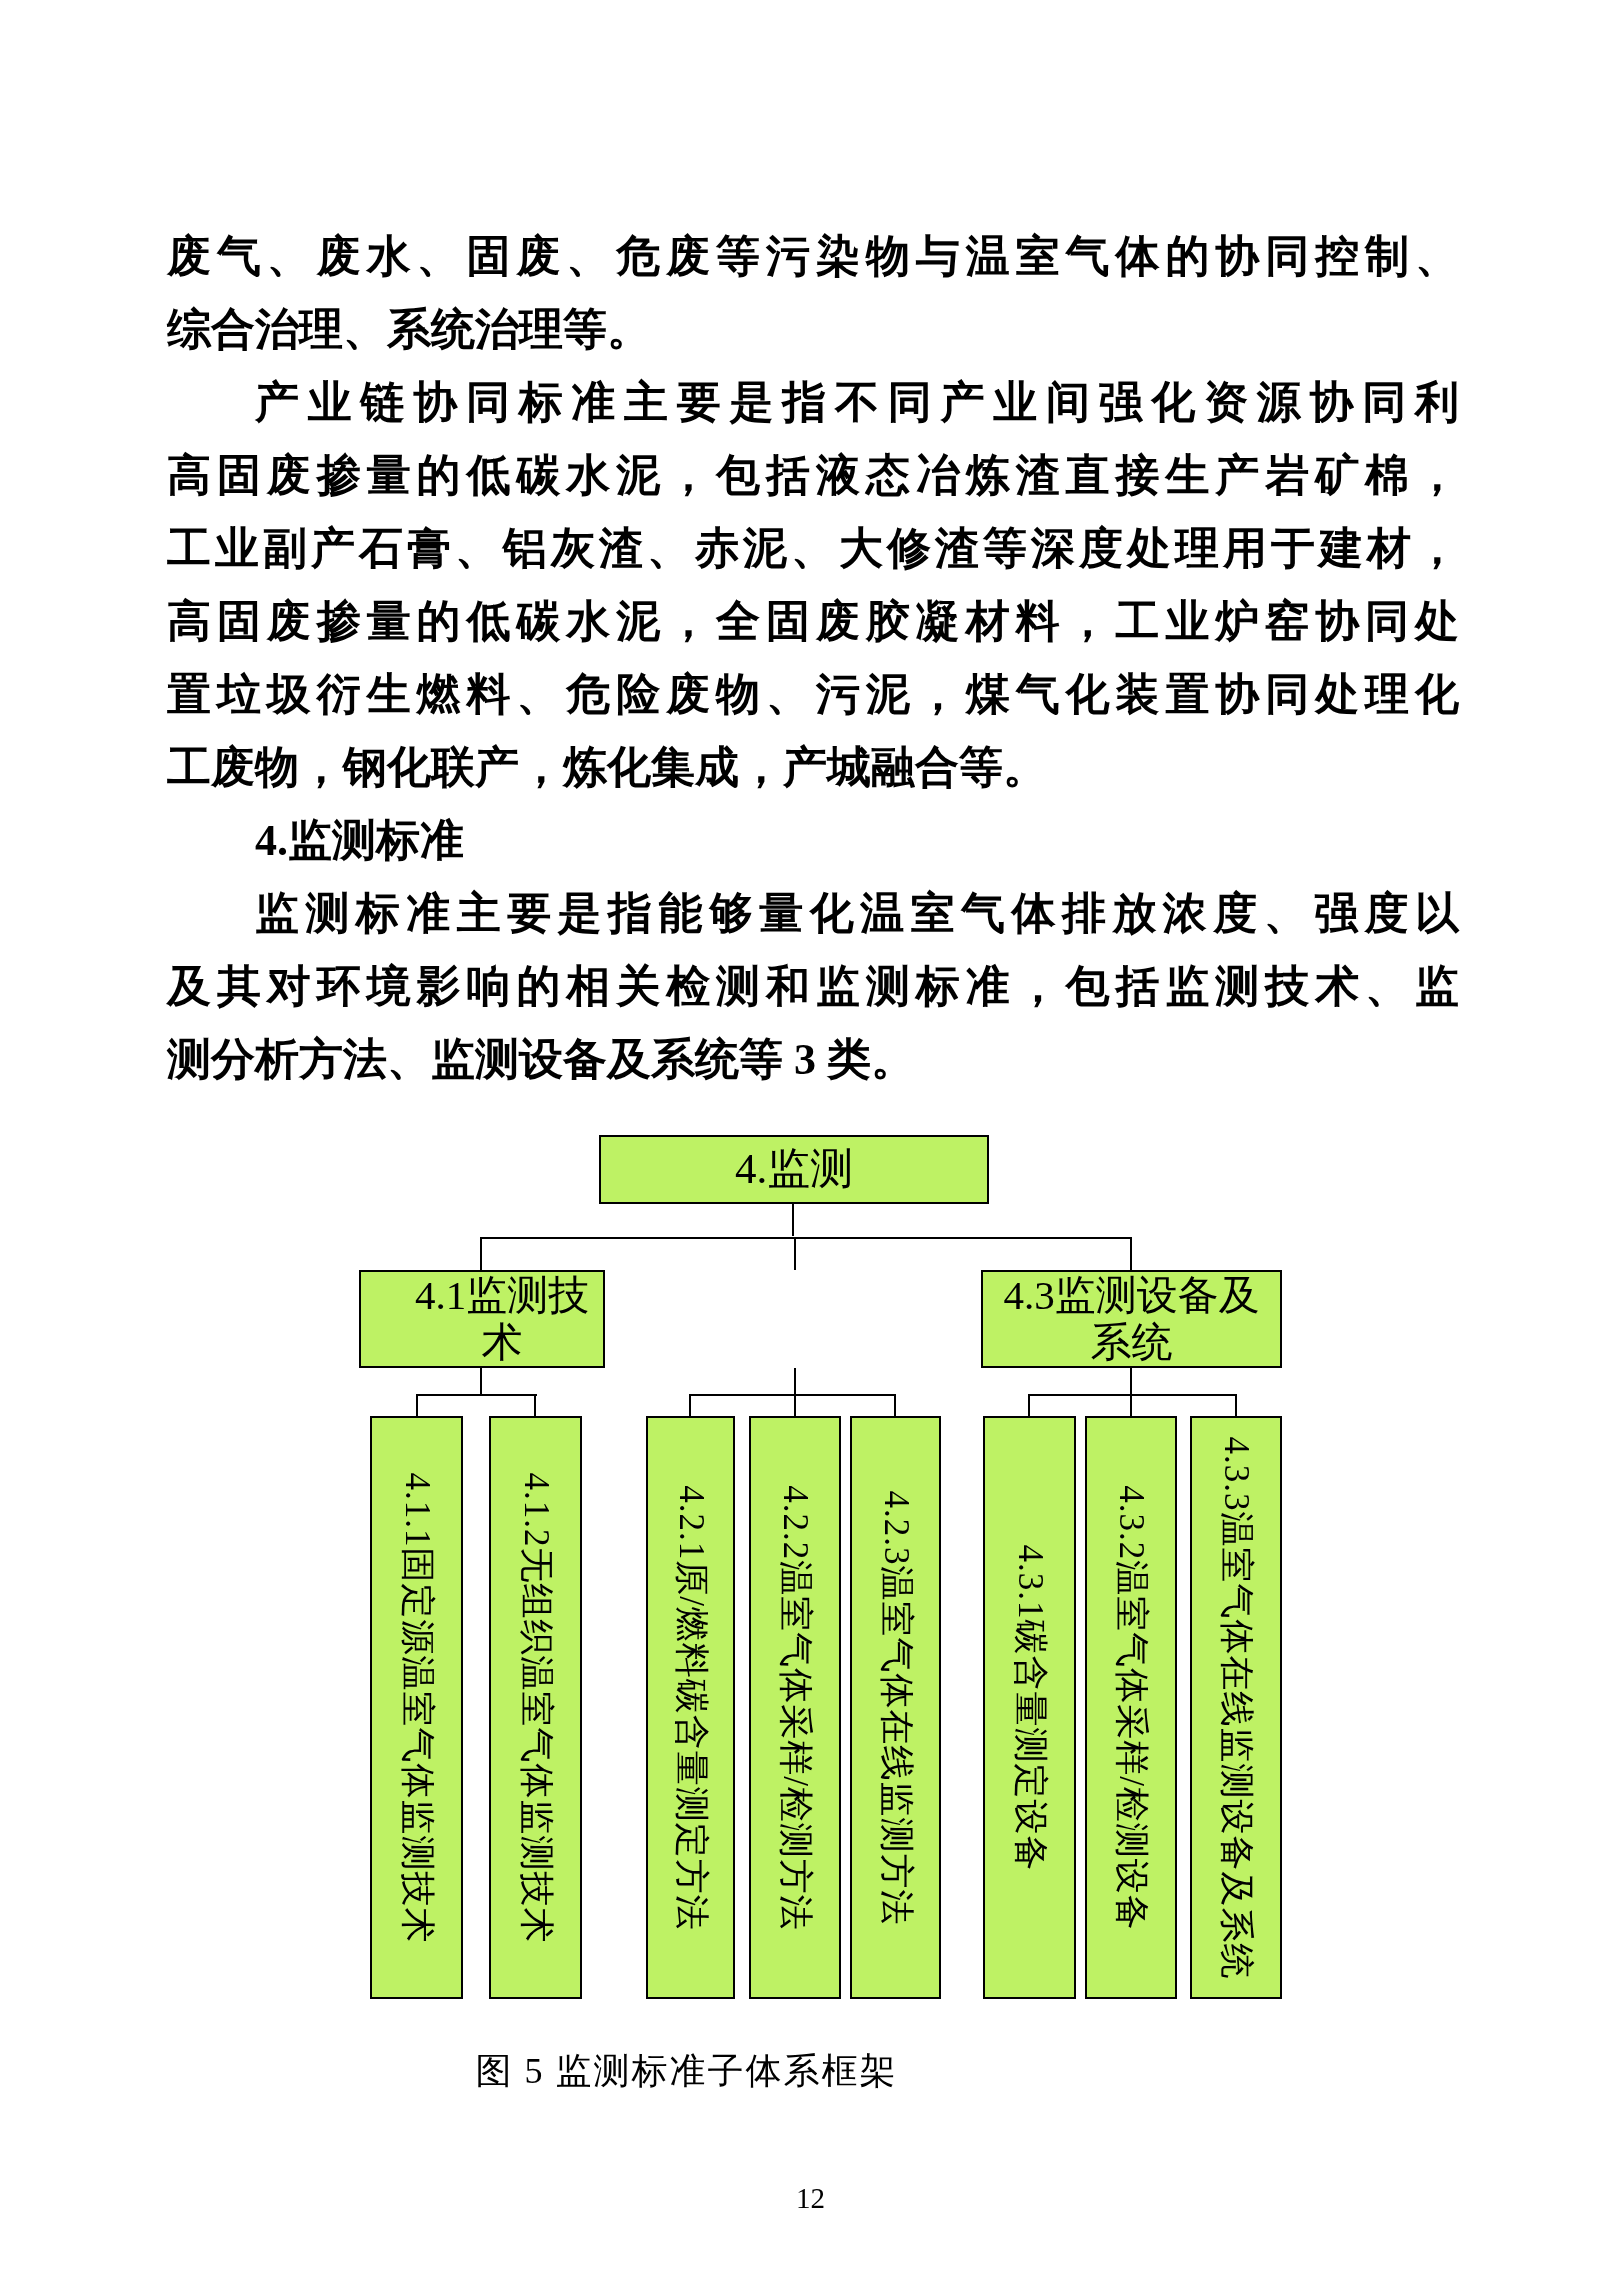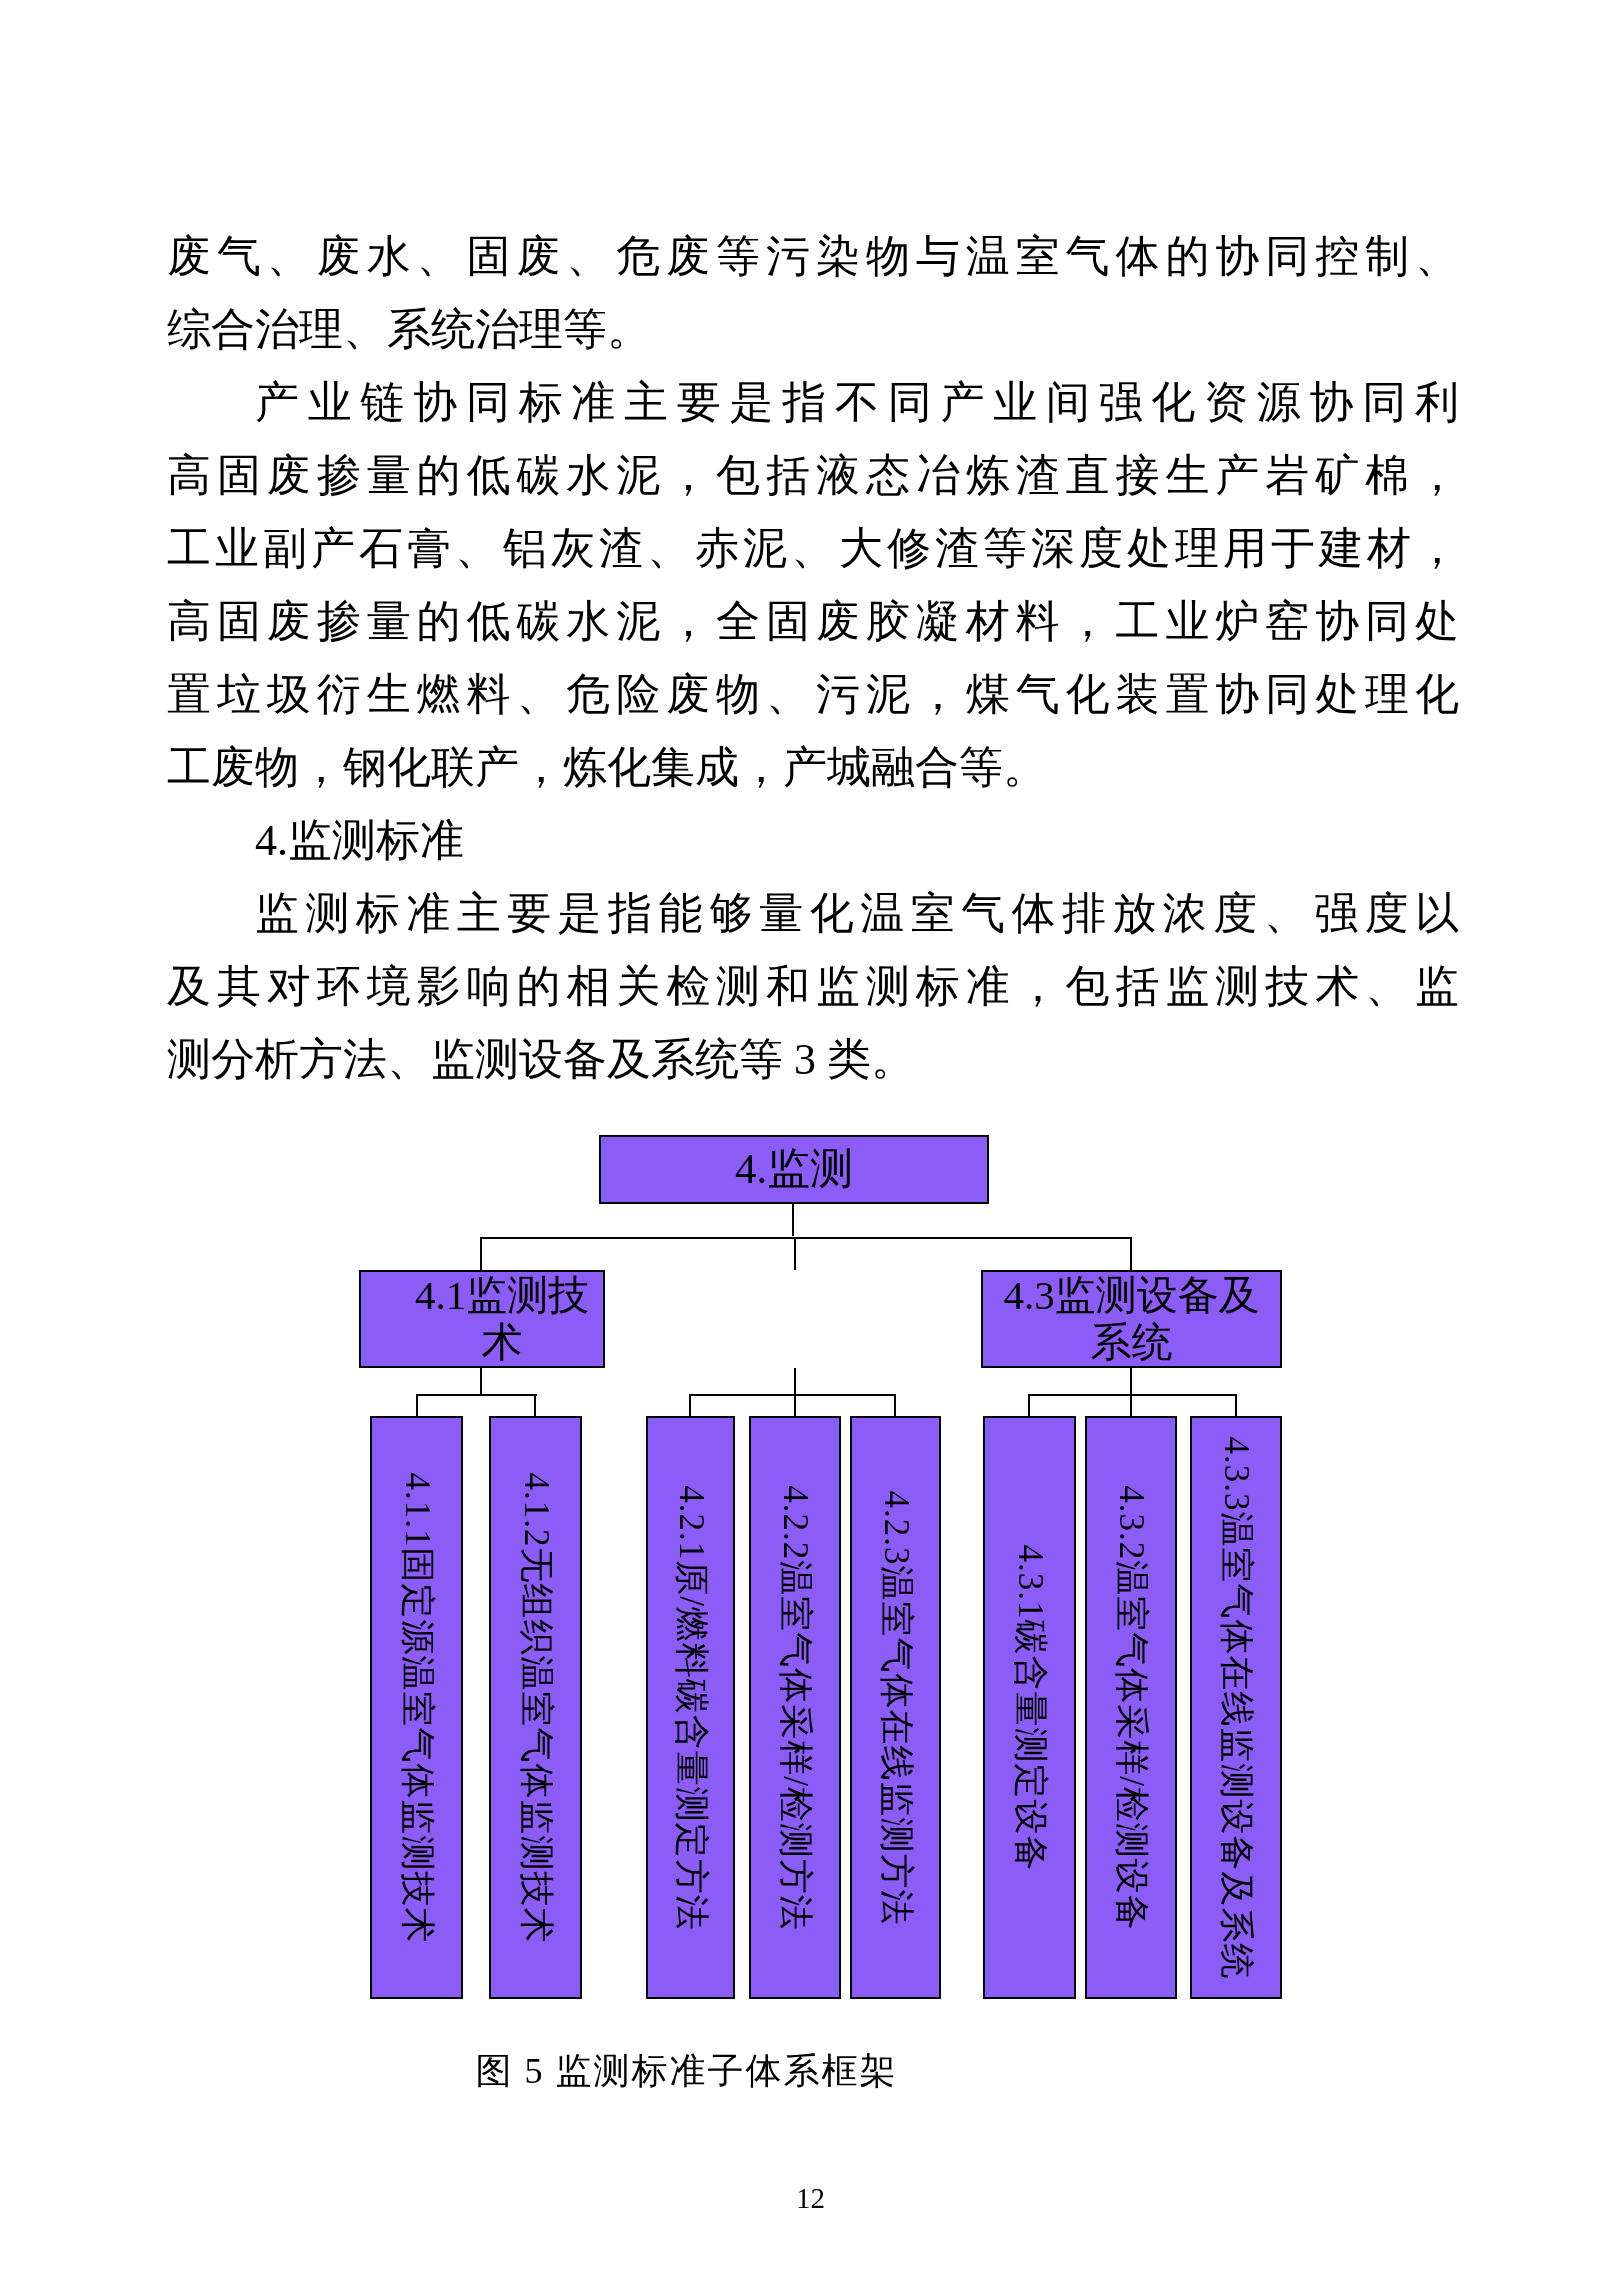--- a/index.html
+++ b/index.html
@@ -14,28 +14,29 @@
   }
   
   #text-block{
     position:absolute;left:167px;top:220px;width:1292px;
   }
   .line{
     height:73px;line-height:73px;font-size:44px;
     text-align:justify;text-align-last:justify;
     text-justify:inter-ideograph;
     white-space:nowrap;
+    font-weight:bold;
   }
   .line.end{text-align-last:left;}
   .line.ind{padding-left:88px;}
   
   #diagram{position:absolute;left:0;top:1127px;width:1621px;height:882px;}
   .box{
     position:absolute;box-sizing:border-box;
-    border:2.9px solid #000;background:#8b5cf6;
+    border:2.9px solid #000;background:#bef264;
     display:flex;align-items:center;justify-content:center;
     text-align:center;
   }
   .rootbox{left:599px;top:7.8px;width:390px;height:69px;font-size:43px;}
   .l2box{top:143px;height:98px;font-size:41px;line-height:47px;}
   #g1box{left:359px;width:246px;padding-left:40px;}
   #g2box{left:626px;width:339px;}
   #g3box{left:981px;width:301px;padding:0 18px;}
   .vbox{top:289px;height:583px;}
   .vtext{

